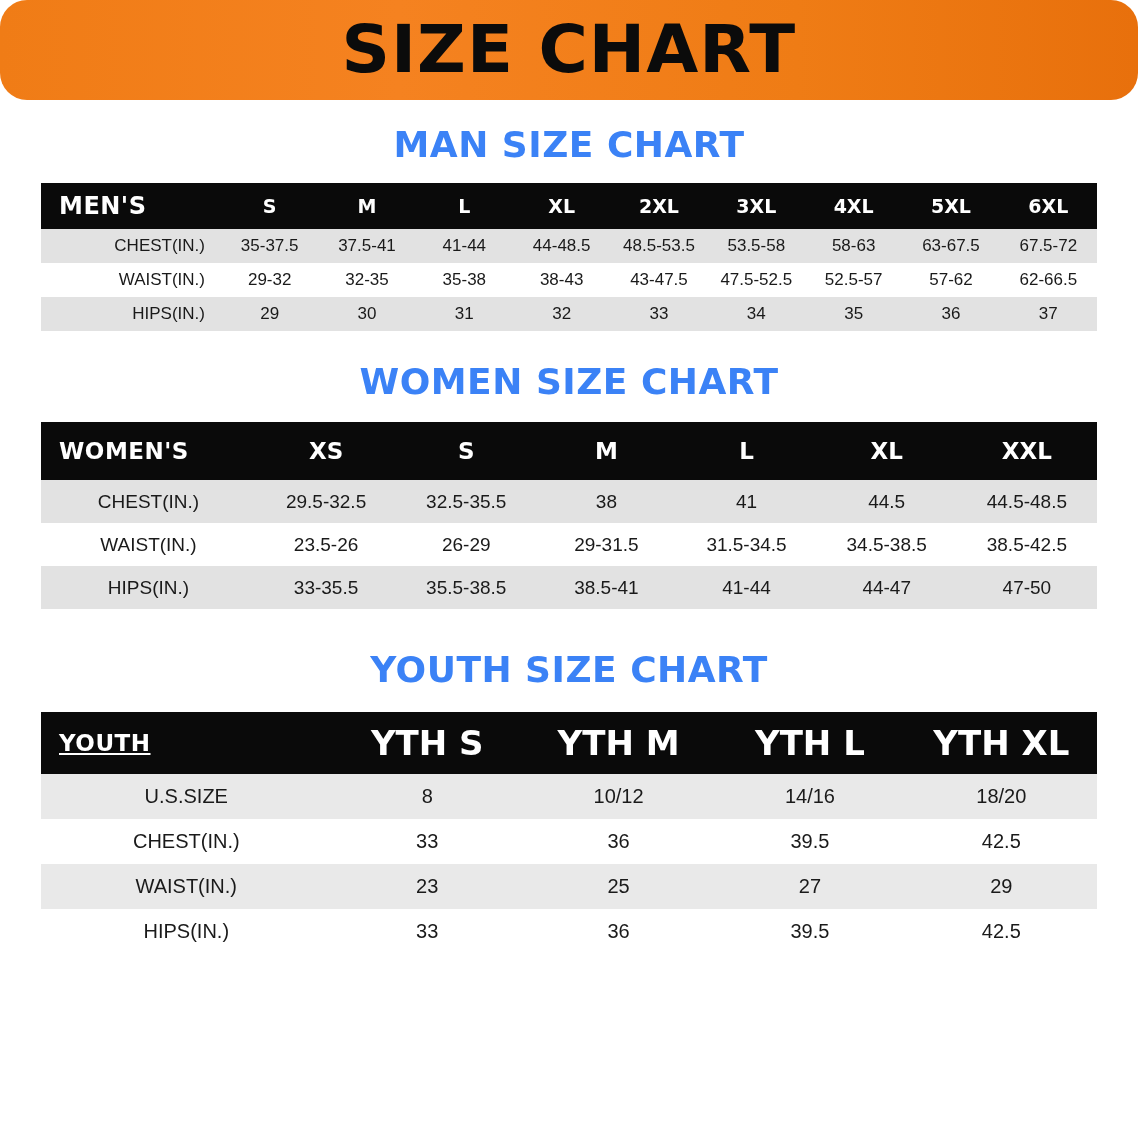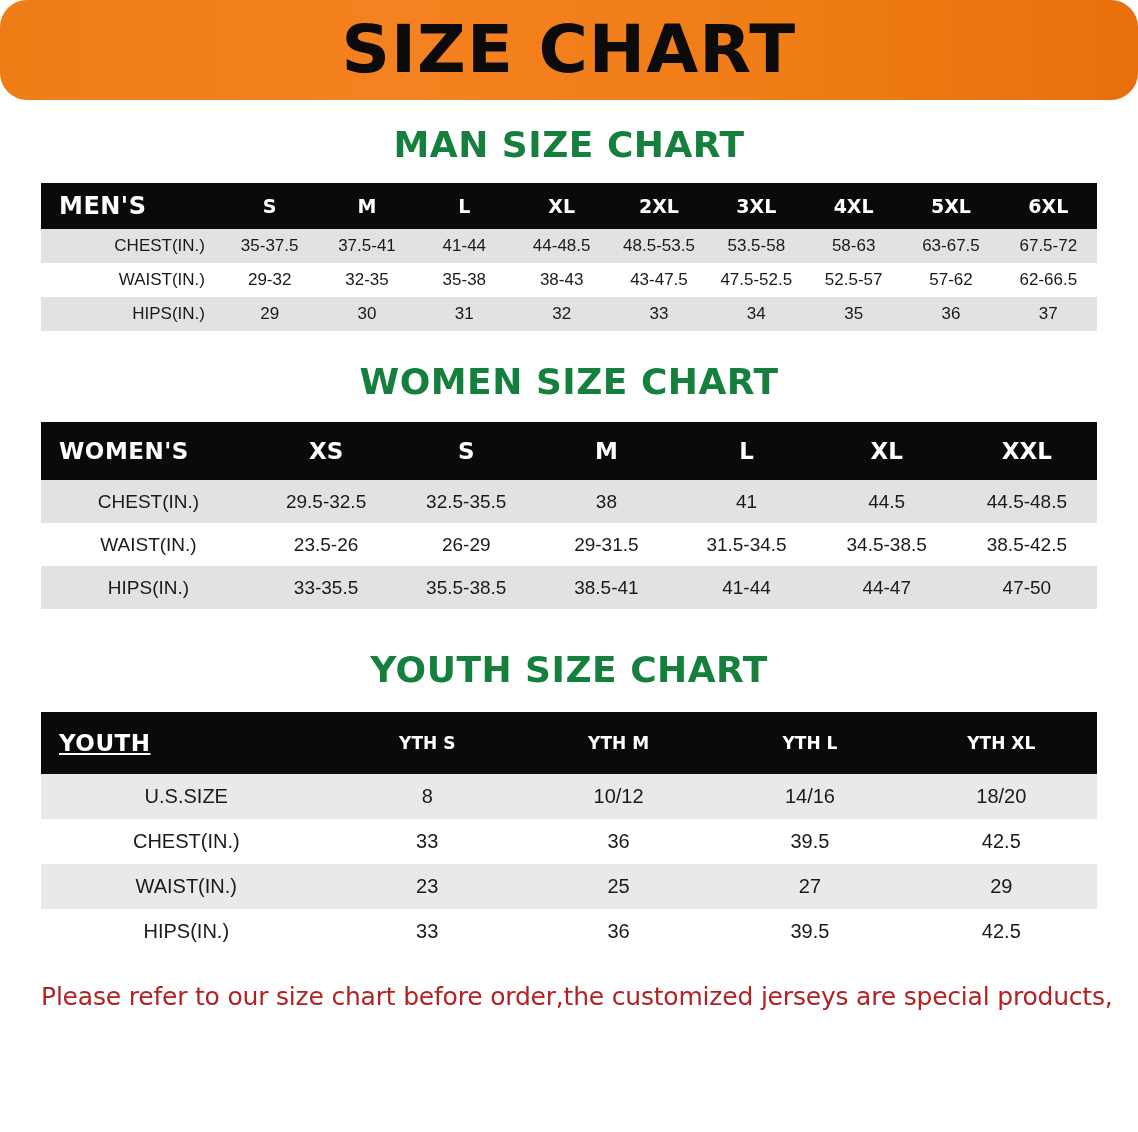--- a/index.html
+++ b/index.html
@@ -32,21 +32,21 @@
     color: #0b0b0b;
     font-family: "DejaVu Sans", sans-serif;
     line-height: 1;
     transform: scaleX(1.02);
   }
 
   .section-title {
     text-align: center;
     font-family: "DejaVu Sans", sans-serif;
     font-weight: 700;
-    color: #15803d;
+    color: #3b82f6;
     font-size: 36px;
     letter-spacing: 0.5px;
   }
   .t-man { margin-top: 24px; }
   .t-women { margin-top: 30px; }
   .t-youth { margin-top: 40px; }
 
   .table-wrap {
     margin: 0 auto;
     width: 1056px;
@@ -98,21 +98,21 @@
     font-size: 19px;
     color: #1a1a1a;
     white-space: nowrap;
   }
   .women tbody td.lead { text-align: center; }
   .women tbody tr:nth-child(odd) td { background: #e2e2e2; }
   .women tbody tr:nth-child(even) td { background: #ffffff; }
   .women col.c0 { width: 215px; }
 
   
-  .youth thead th { height: 62px; font-size: 17px; }
+  .youth thead th { height: 62px; font-size: 34px; }
   .youth thead th.lead { font-size: 23px; letter-spacing: 0.5px; text-decoration: underline; }
   .youth tbody td {
     height: 45px;
     text-align: center;
     font-size: 20px;
     color: #1a1a1a;
     white-space: nowrap;
   }
   .youth tbody tr:nth-child(odd) td { background: #e9e9e9; }
   .youth tbody tr:nth-child(even) td { background: #ffffff; }
@@ -312,14 +312,13 @@
         <td>33</td>
         <td>36</td>
         <td>39.5</td>
         <td>42.5</td>
       </tr>
     </tbody>
   </table>
 </div>
 
 <div class="note">
-  <div>Please refer to our size chart before order,the customized jerseys are special products,</div>
 </div>
 
 </body></html>

